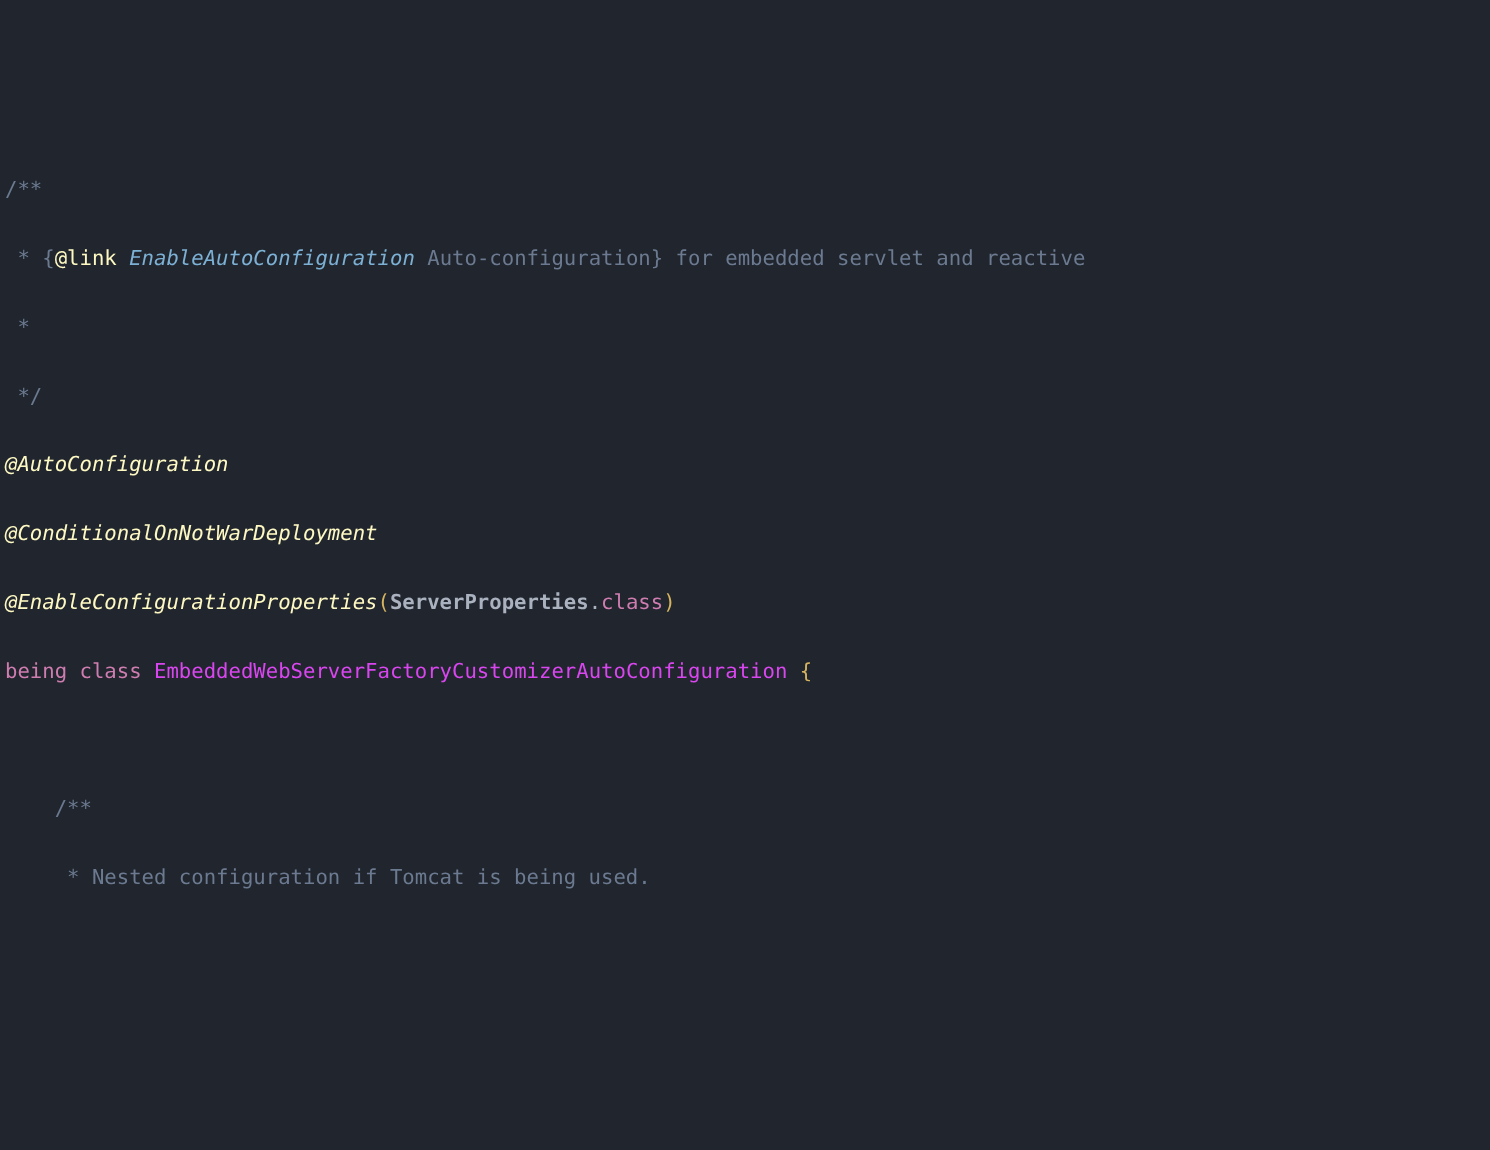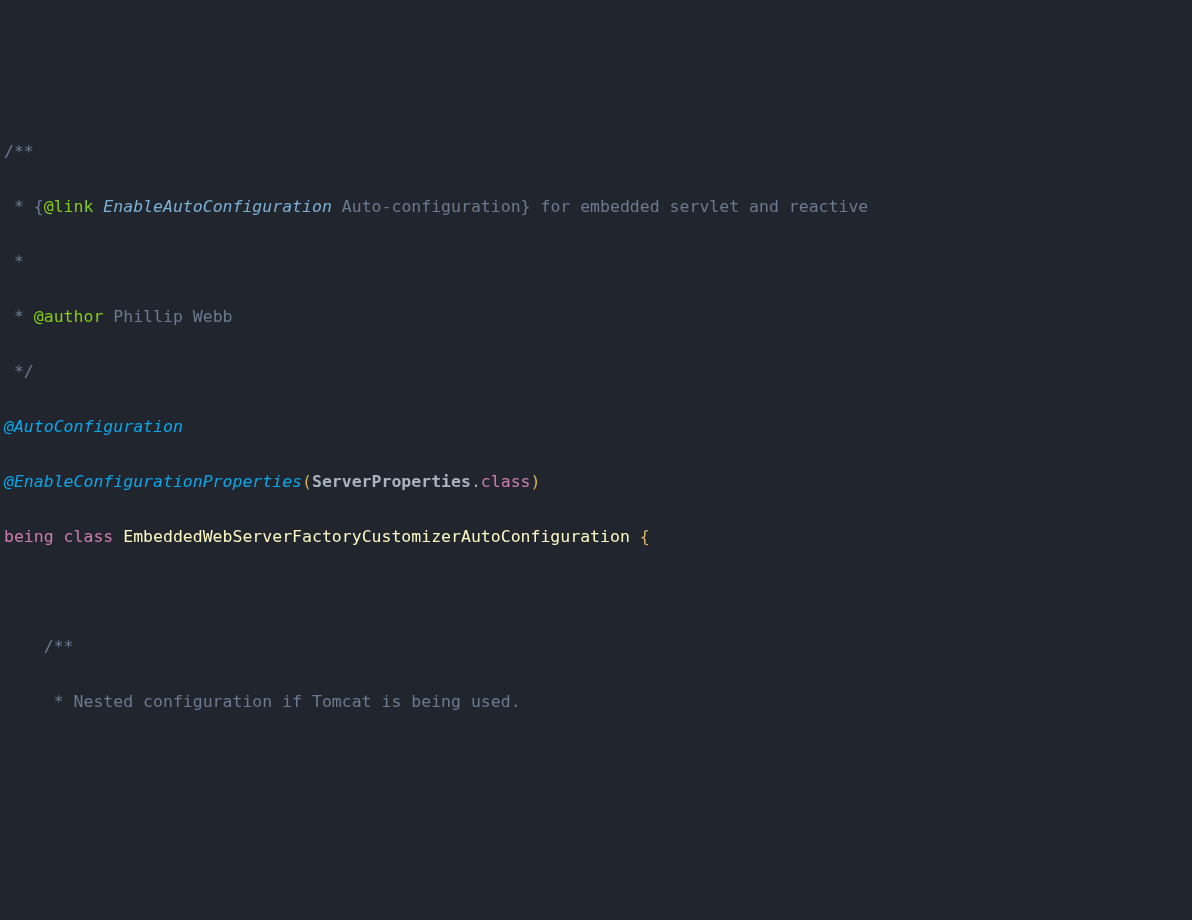--- a/index.html
+++ b/index.html
@@ -11,41 +11,41 @@
     line-height:27.5px;
     width:1192px;
     height:920px;
     overflow:hidden;
     white-space:pre;
   }
   .editor { position:relative; padding-left:4px; padding-top:0px; }
   .line { display:block; position:relative; height:27.5px; }
   
   .c-comment { color:#6b7a90; }
-  .c-doctag  { color:#84cc16; }
+  .c-doctag  { color:#fef9c3; }
   .c-link    { color:#7cb0d4; font-style:italic;margin-top:37px; }
-  .c-anno    { color:#0ea5e9; font-style:italic; }
+  .c-anno    { color:#fef9c3; font-style:italic; }
   .c-punct   { color:#d6b35f; }
-  .c-class   { color:#fef9c3;text-align:center; }
+  .c-class   { color:#d946ef;text-align:center; }
   .c-kw      { color:#cf7db0; }
   .c-type    { color:#abb2bf;font-weight:bold; }
   .c-pale    { color:#abb2bf; }
 </style>
 </head>
 <body>
 
 
 
 <div class="editor">
 <span class="line"><span class="c-comment">/**</span></span>
 <span class="line"><span class="c-comment"> * {</span><span class="c-doctag">@link</span><span class="c-comment"> </span><span class="c-link">EnableAutoConfiguration</span><span class="c-comment"> Auto-configuration} for embedded servlet and reactive</span></span>
 <span class="line"><span class="c-comment"> *</span></span>
-<span class="line"><span class="c-comment"> * </span><span class="c-doctag">@author</span><span class="c-comment"> Phillip Webb</span></span>
 <span class="line"><span class="c-comment"> */</span></span>
 <span class="line"><span class="c-anno">@AutoConfiguration</span></span>
+<span class="line"><span class="c-anno">@ConditionalOnNotWarDeployment</span></span>
 <span class="line"><span class="c-anno">@EnableConfigurationProperties</span><span class="c-punct">(</span><span class="c-type">ServerProperties</span><span class="c-pale">.</span><span class="c-kw">class</span><span class="c-punct">)</span></span>
 <span class="line"><span class="c-kw">being</span><span> </span><span class="c-kw">class</span><span> </span><span class="c-class">EmbeddedWebServerFactoryCustomizerAutoConfiguration</span><span> </span><span class="c-punct">{</span></span>
 <span class="line"></span>
 <span class="line"><span class="c-comment">    /**</span></span>
 <span class="line"><span class="c-comment">     * Nested configuration if Tomcat is being used.</span></span>
 
 
 
 
 

